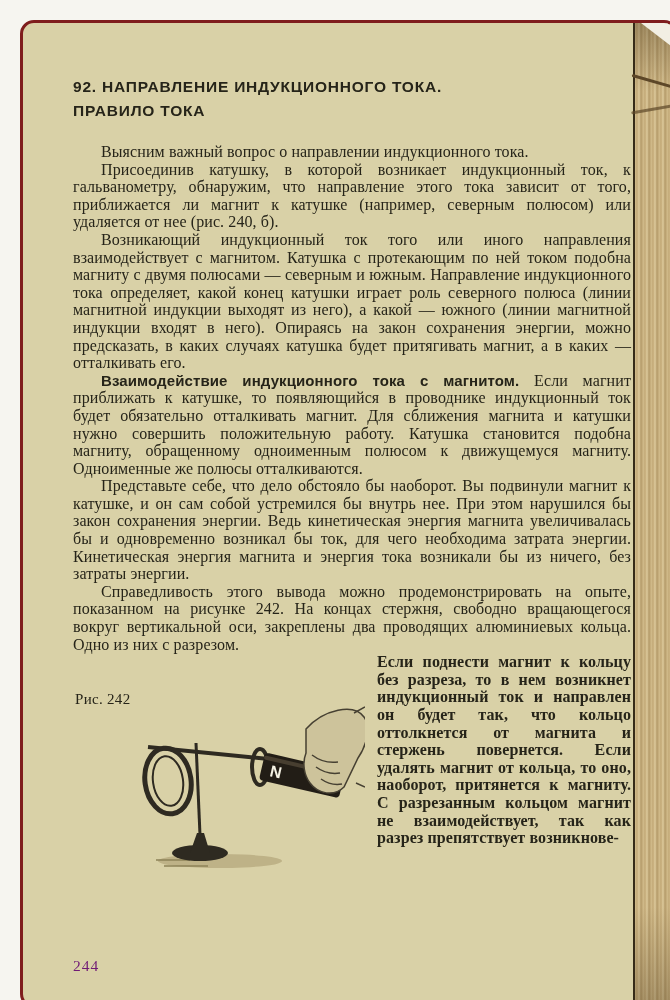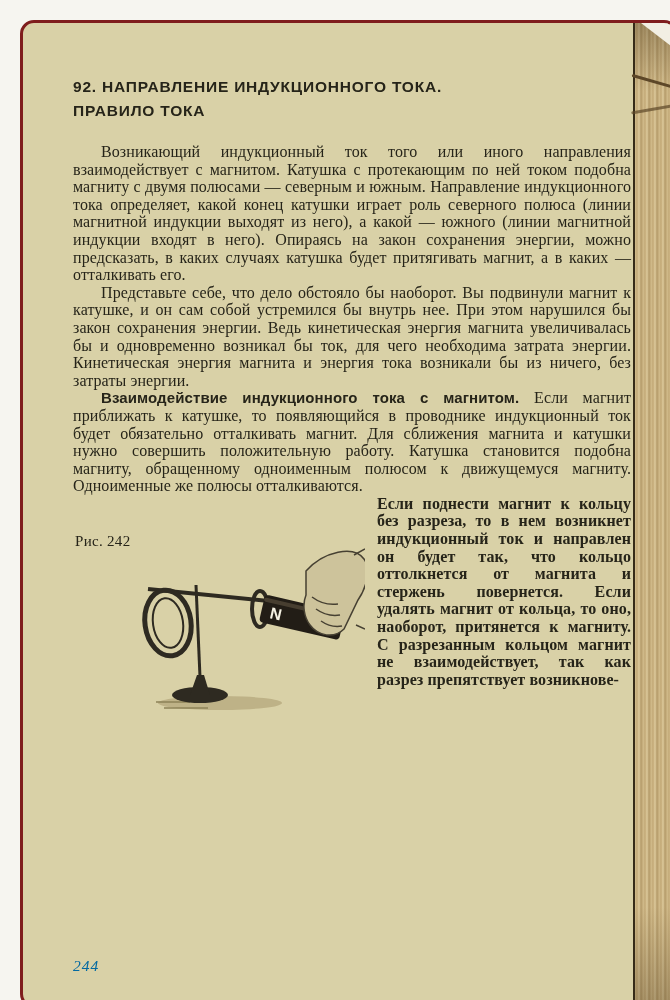--- a/index.html
+++ b/index.html
@@ -72,23 +72,22 @@
   .figure-caption {
     position: absolute; left: 2px; top: 34px;
     font-size: 15px; letter-spacing: .3px;
   }
   .figure-drawing {
     position: absolute; right: 0; top: 6px;
   }
   .wrap-par { text-indent: 0 !important; font-weight: bold; }
   .page-number {
     position: absolute; left: 50px; bottom: 30px;
-    font-size: 15.5px; color: #0369a1; letter-spacing: 1px;
+    font-size: 15.5px; color: #701a75; letter-spacing: 1px;
     z-index: 1;
-    font-style: italic;
   }
   .clear { clear: both; }
 </style>
 </head>
 <body>
 
 <div class="book-frame">
 
   <div class="page-edge">
     <div class="crease-1"></div>
@@ -96,23 +95,26 @@
   </div>
   <div class="torn-corner"></div>
 
   <div class="content">
 
     <h1 class="heading">
       <span>92. НАПРАВЛЕНИЕ ИНДУКЦИОННОГО ТОКА.</span><br>
       <span>ПРАВИЛО ТОКА</span>
     </h1>
 
+    <p>Выясним важный вопрос о направлении индукционного тока.</p>
+    <p>Присоединив катушку, в которой возникает индукционный ток, к гальванометру, обнаружим, что направление этого тока зависит от того, приближается ли магнит к катушке (например, северным полюсом) или удаляется от нее (рис. 240, б).</p>
     <p>Возникающий индукционный ток того или иного направления взаимодействует с магнитом. Катушка с протекающим по ней током подобна магниту с двумя полюсами — северным и южным. Направление индукционного тока определяет, какой конец катушки играет роль северного полюса (линии магнитной индукции выходят из него), а какой — южного (линии магнитной индукции входят в него). Опираясь на закон сохранения энергии, можно предсказать, в каких случаях катушка будет притягивать магнит, а в каких — отталкивать его.</p>
+    <p><b>Взаимодействие индукционного тока с магнитом.</b><span> Если магнит приближать к катушке, то появляющийся в проводнике индукционный ток будет обязательно отталкивать магнит. Для сближения магнита и катушки нужно совершить положительную работу. Катушка становится подобна магниту, обращенному одноименным полюсом к движущемуся магниту. Одноименные же полюсы отталкиваются.</span></p>
     <p>Представьте себе, что дело обстояло бы наоборот. Вы подвинули магнит к катушке, и он сам собой устремился бы внутрь нее. При этом нарушился бы закон сохранения энергии. Ведь кинетическая энергия магнита увеличивалась бы и одновременно возникал бы ток, для чего необходима затрата энергии. Кинетическая энергия магнита и энергия тока возникали бы из ничего, без затраты энергии.</p>
-    <p><b>Взаимодействие индукционного тока с магнитом.</b><span> Если магнит приближать к катушке, то появляющийся в проводнике индукционный ток будет обязательно отталкивать магнит. Для сближения магнита и катушки нужно совершить положительную работу. Катушка становится подобна магниту, обращенному одноименным полюсом к движущемуся магниту. Одноименные же полюсы отталкиваются.</span></p>
+    <p>Справедливость этого вывода можно продемонстрировать на опыте, показанном на рисунке 242. На концах стержня, свободно вращающегося вокруг вертикальной оси, закреплены два проводящих алюминиевых кольца. Одно из них с разрезом.</p>
 
     <div class="figure-box">
       <span class="figure-caption">Рис. 242</span>
       <svg class="figure-drawing" width="225" height="212" viewBox="0 0 225 212">
 
         <ellipse cx="80" cy="198" rx="62" ry="7" fill="#beb287"></ellipse>
         <path d="M16,197 h34 M24,203 h44" stroke="#8d8258" stroke-width="1.5" fill="none"></path>
 
         <ellipse cx="60" cy="190" rx="28" ry="8" fill="#2e2a21"></ellipse>
         <path d="M50,190 L57,170 L64,170 L70,190 Z" fill="#2e2a21"></path>

